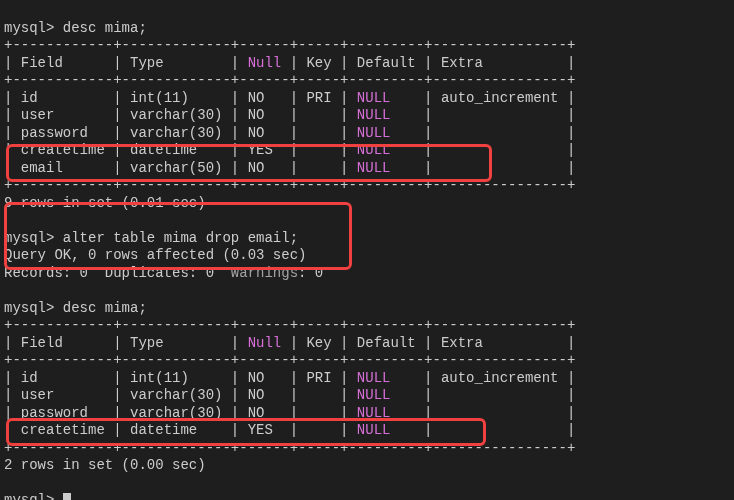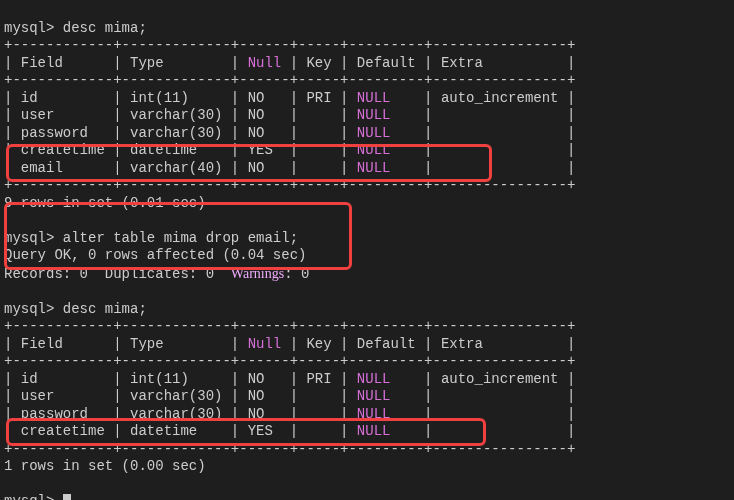--- a/index.html
+++ b/index.html
@@ -14,21 +14,21 @@
       overflow: hidden;
       line-height: 1.25;
       position: relative;
     }
     .terminal {
       padding: 2px 4px;
       white-space: pre;
     }
     .null-hdr { color: #d670d6; }
     .null-val { color: #d670d6; }
-    .warnings { color: #f0abfc; font-family: Liberation Serif, serif; }
+    .warnings { color: #a3a3a3; }
     .cursor {
       display: inline-block;
       width: 8px;
       height: 15px;
       background: #cccccc;
       vertical-align: text-bottom;
     }
     .highlight-box {
       position: absolute;
       border: 3px solid #f04040;
@@ -44,37 +44,37 @@
 
 <div class="terminal">
 <span>mysql&gt; desc mima;</span>
 <span>+------------+-------------+------+-----+---------+----------------+</span>
 <span>| Field      | Type        | </span><span class="null-hdr">Null</span><span> | Key | Default | Extra          |</span>
 <span>+------------+-------------+------+-----+---------+----------------+</span>
 <span>| id         | int(11)     | NO   | PRI | </span><span class="null-val">NULL</span><span>    | auto_increment |</span>
 <span>| user       | varchar(30) | NO   |     | </span><span class="null-val">NULL</span><span>    |                |</span>
 <span>| password   | varchar(30) | NO   |     | </span><span class="null-val">NULL</span><span>    |                |</span>
 <span>| createtime | datetime    | YES  |     | </span><span class="null-val">NULL</span><span>    |                |</span>
-<span>| email      | varchar(40) | NO   |     | </span><span class="null-val">NULL</span><span>    |                |</span>
+<span>| email      | varchar(50) | NO   |     | </span><span class="null-val">NULL</span><span>    |                |</span>
 <span>+------------+-------------+------+-----+---------+----------------+</span>
 <span>9 rows in set (0.01 sec)</span>
 
 <span>mysql&gt; alter table mima drop email;</span>
-<span>Query OK, 0 rows affected (0.04 sec)</span>
+<span>Query OK, 0 rows affected (0.03 sec)</span>
 <span>Records: 0  Duplicates: 0  </span><span class="warnings">Warnings</span><span>: 0</span>
 
 <span>mysql&gt; desc mima;</span>
 <span>+------------+-------------+------+-----+---------+----------------+</span>
 <span>| Field      | Type        | </span><span class="null-hdr">Null</span><span> | Key | Default | Extra          |</span>
 <span>+------------+-------------+------+-----+---------+----------------+</span>
 <span>| id         | int(11)     | NO   | PRI | </span><span class="null-val">NULL</span><span>    | auto_increment |</span>
 <span>| user       | varchar(30) | NO   |     | </span><span class="null-val">NULL</span><span>    |                |</span>
 <span>| password   | varchar(30) | NO   |     | </span><span class="null-val">NULL</span><span>    |                |</span>
 <span>| createtime | datetime    | YES  |     | </span><span class="null-val">NULL</span><span>    |                |</span>
 <span>+------------+-------------+------+-----+---------+----------------+</span>
-<span>1 rows in set (0.00 sec)</span>
+<span>2 rows in set (0.00 sec)</span>
 
 <span>mysql&gt; </span><span class="cursor"></span>
 </div>
 
 <div class="highlight-box hl1"></div>
 <div class="highlight-box hl2"></div>
 <div class="highlight-box hl3"></div>
 
 </body></html>

